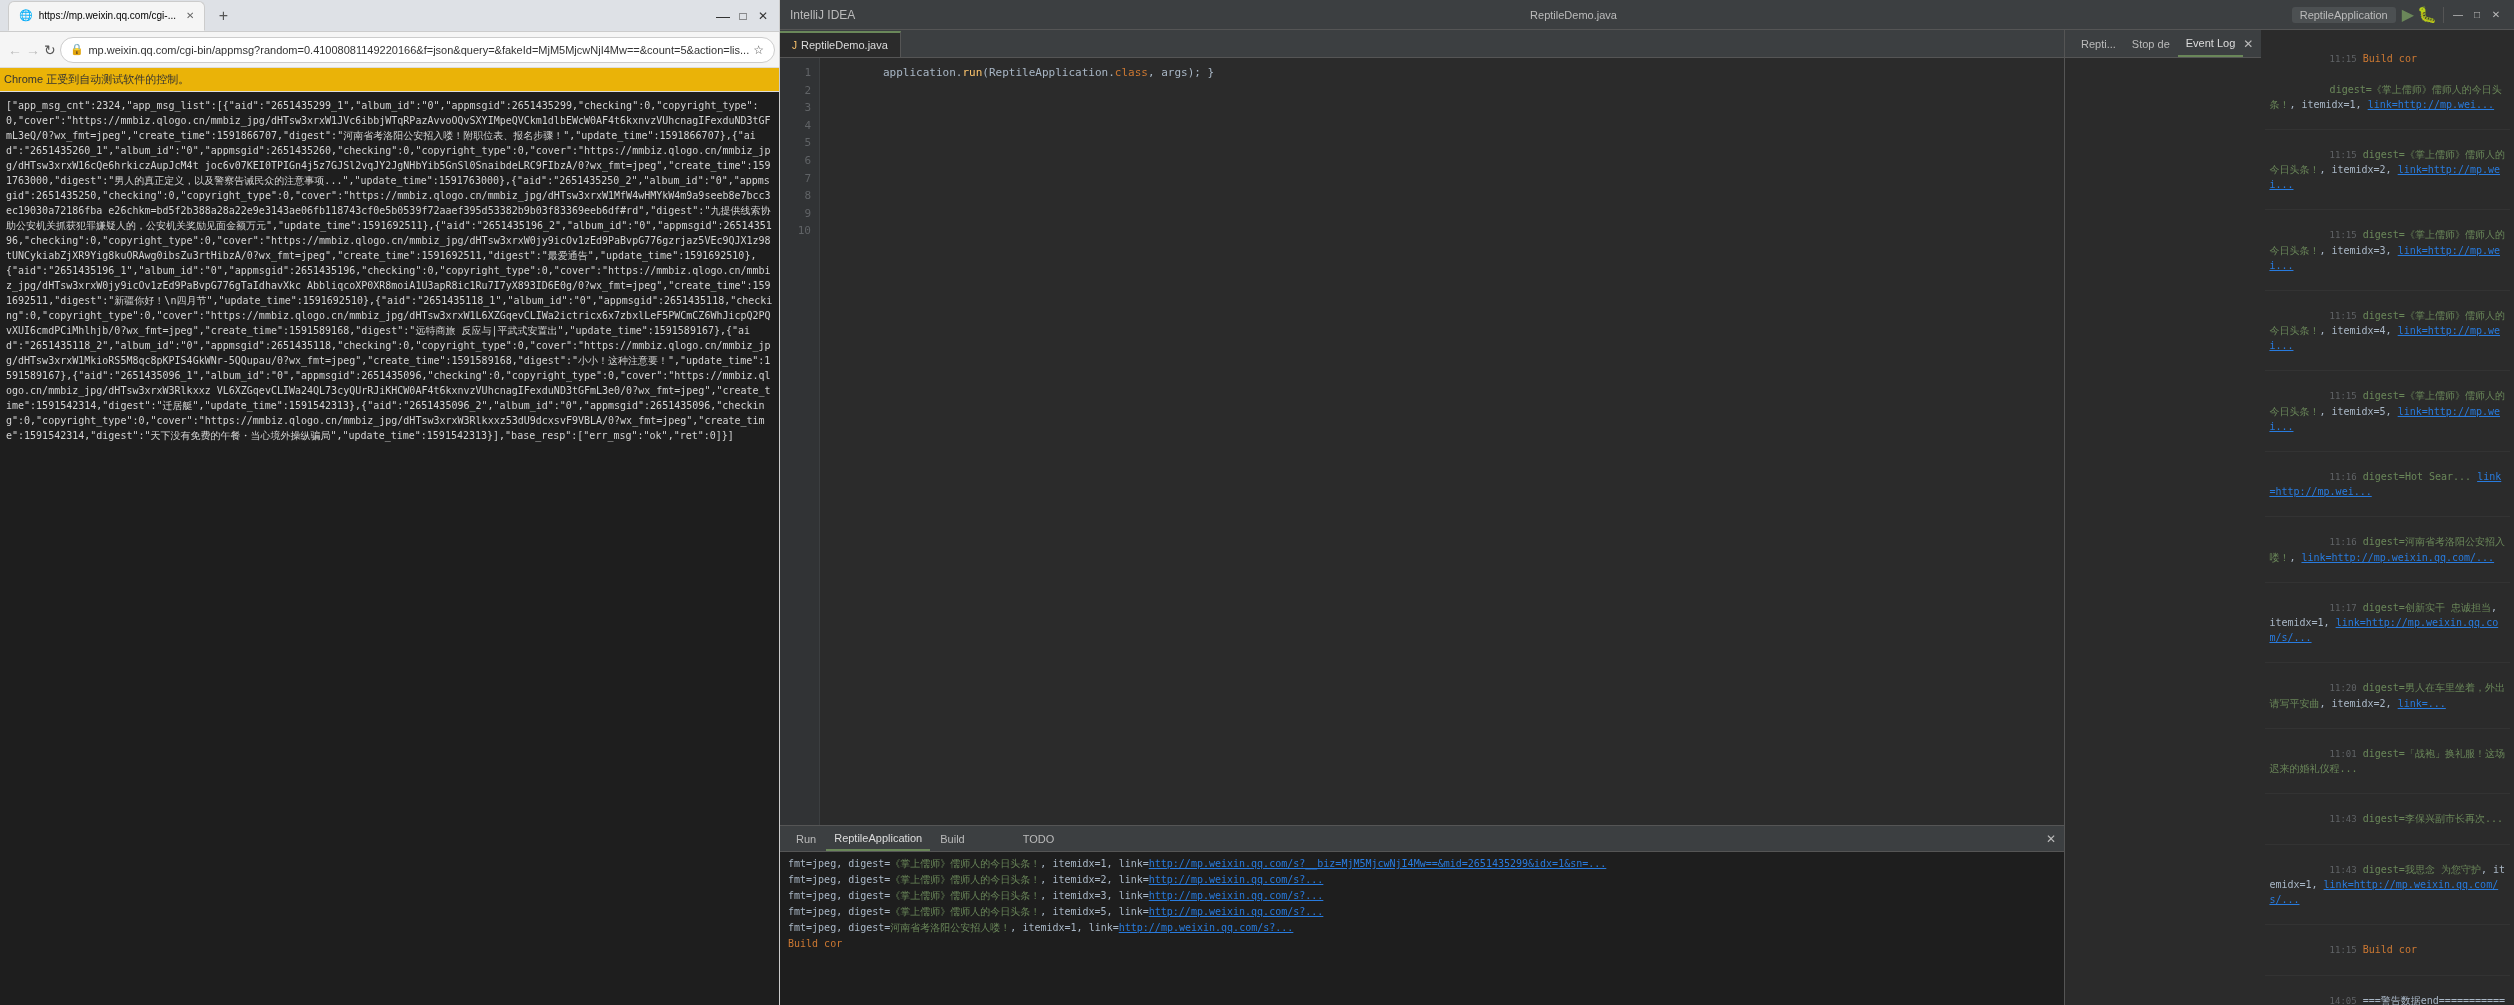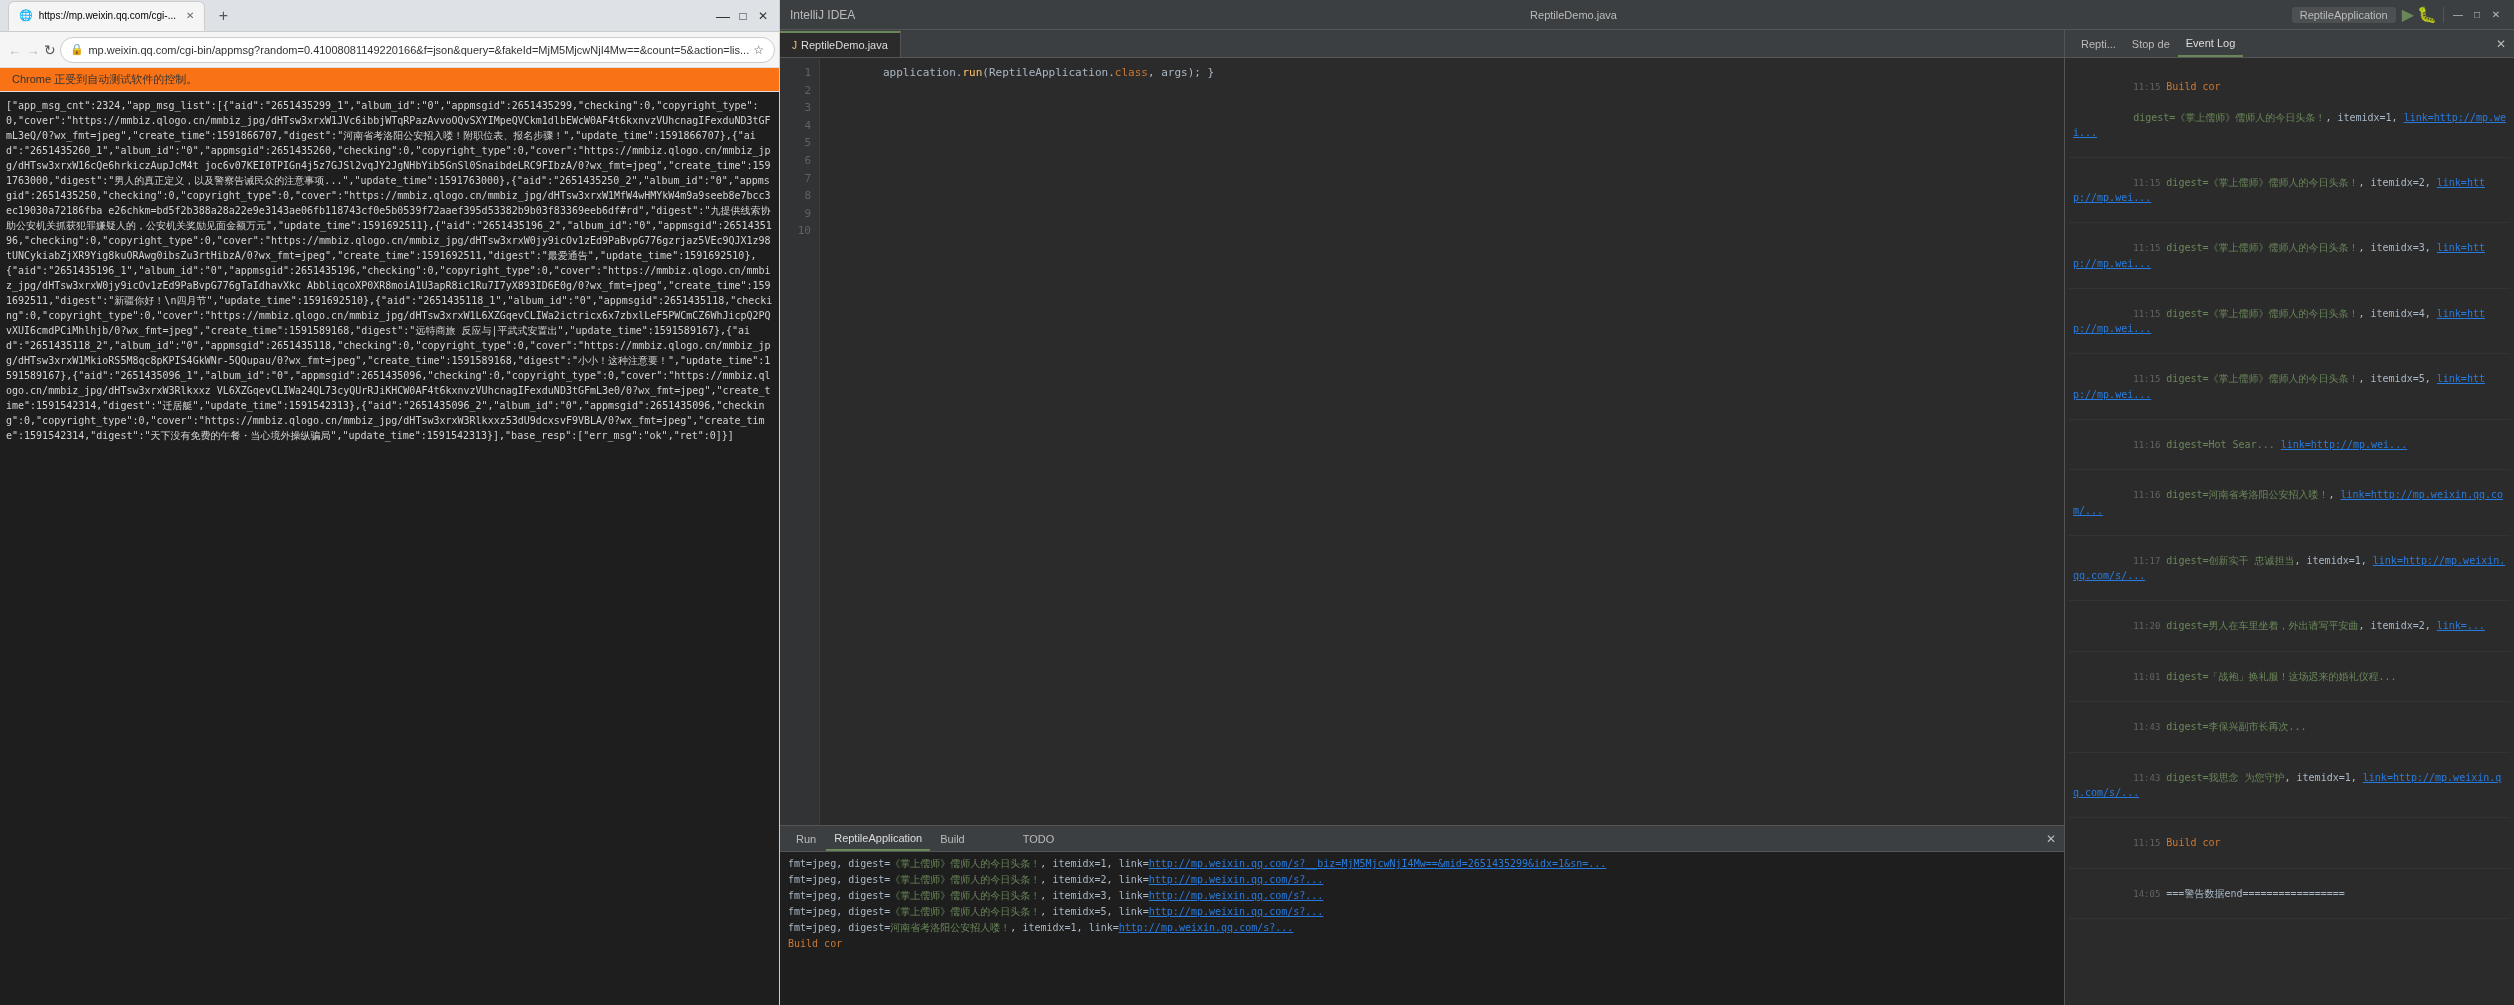--- a/index.html
+++ b/index.html
@@ -139,23 +139,23 @@
       width: 26px; height: 26px;
       border-radius: 50%;
       display: flex; align-items: center; justify-content: center;
       cursor: pointer;
       color: #555;
       font-size: 13px;
     }
     
     
     .notification-bar {
-      background: #f97316;
+      background: #eab308;
       border-bottom: 1px solid #ddd;
-      padding: 4px 12px;
+      padding: 4px 4px;
       font-size: 11px;
       color: #333;
     }
     
     
     .browser-content {
       flex: 1;
       background: #1e1e1e;
       overflow: hidden;
       padding: 6px;
@@ -263,21 +263,21 @@
     }
     .kw { color: #cc7832; }
     .fn { color: #ffc66d; }
     
     
     .right-panel {
       width: 450px;
       background: #2b2b2b;
       border-left: 1px solid #555;
       display: flex;
-      flex-direction: column;
+      flex-direction: row;
     }
     .right-panel-tabs {
       background: #3c3f41;
       height: 28px;
       display: flex;
       align-items: center;
       border-bottom: 1px solid #555;
       padding: 0 8px;
     }
     .right-panel-tab {

